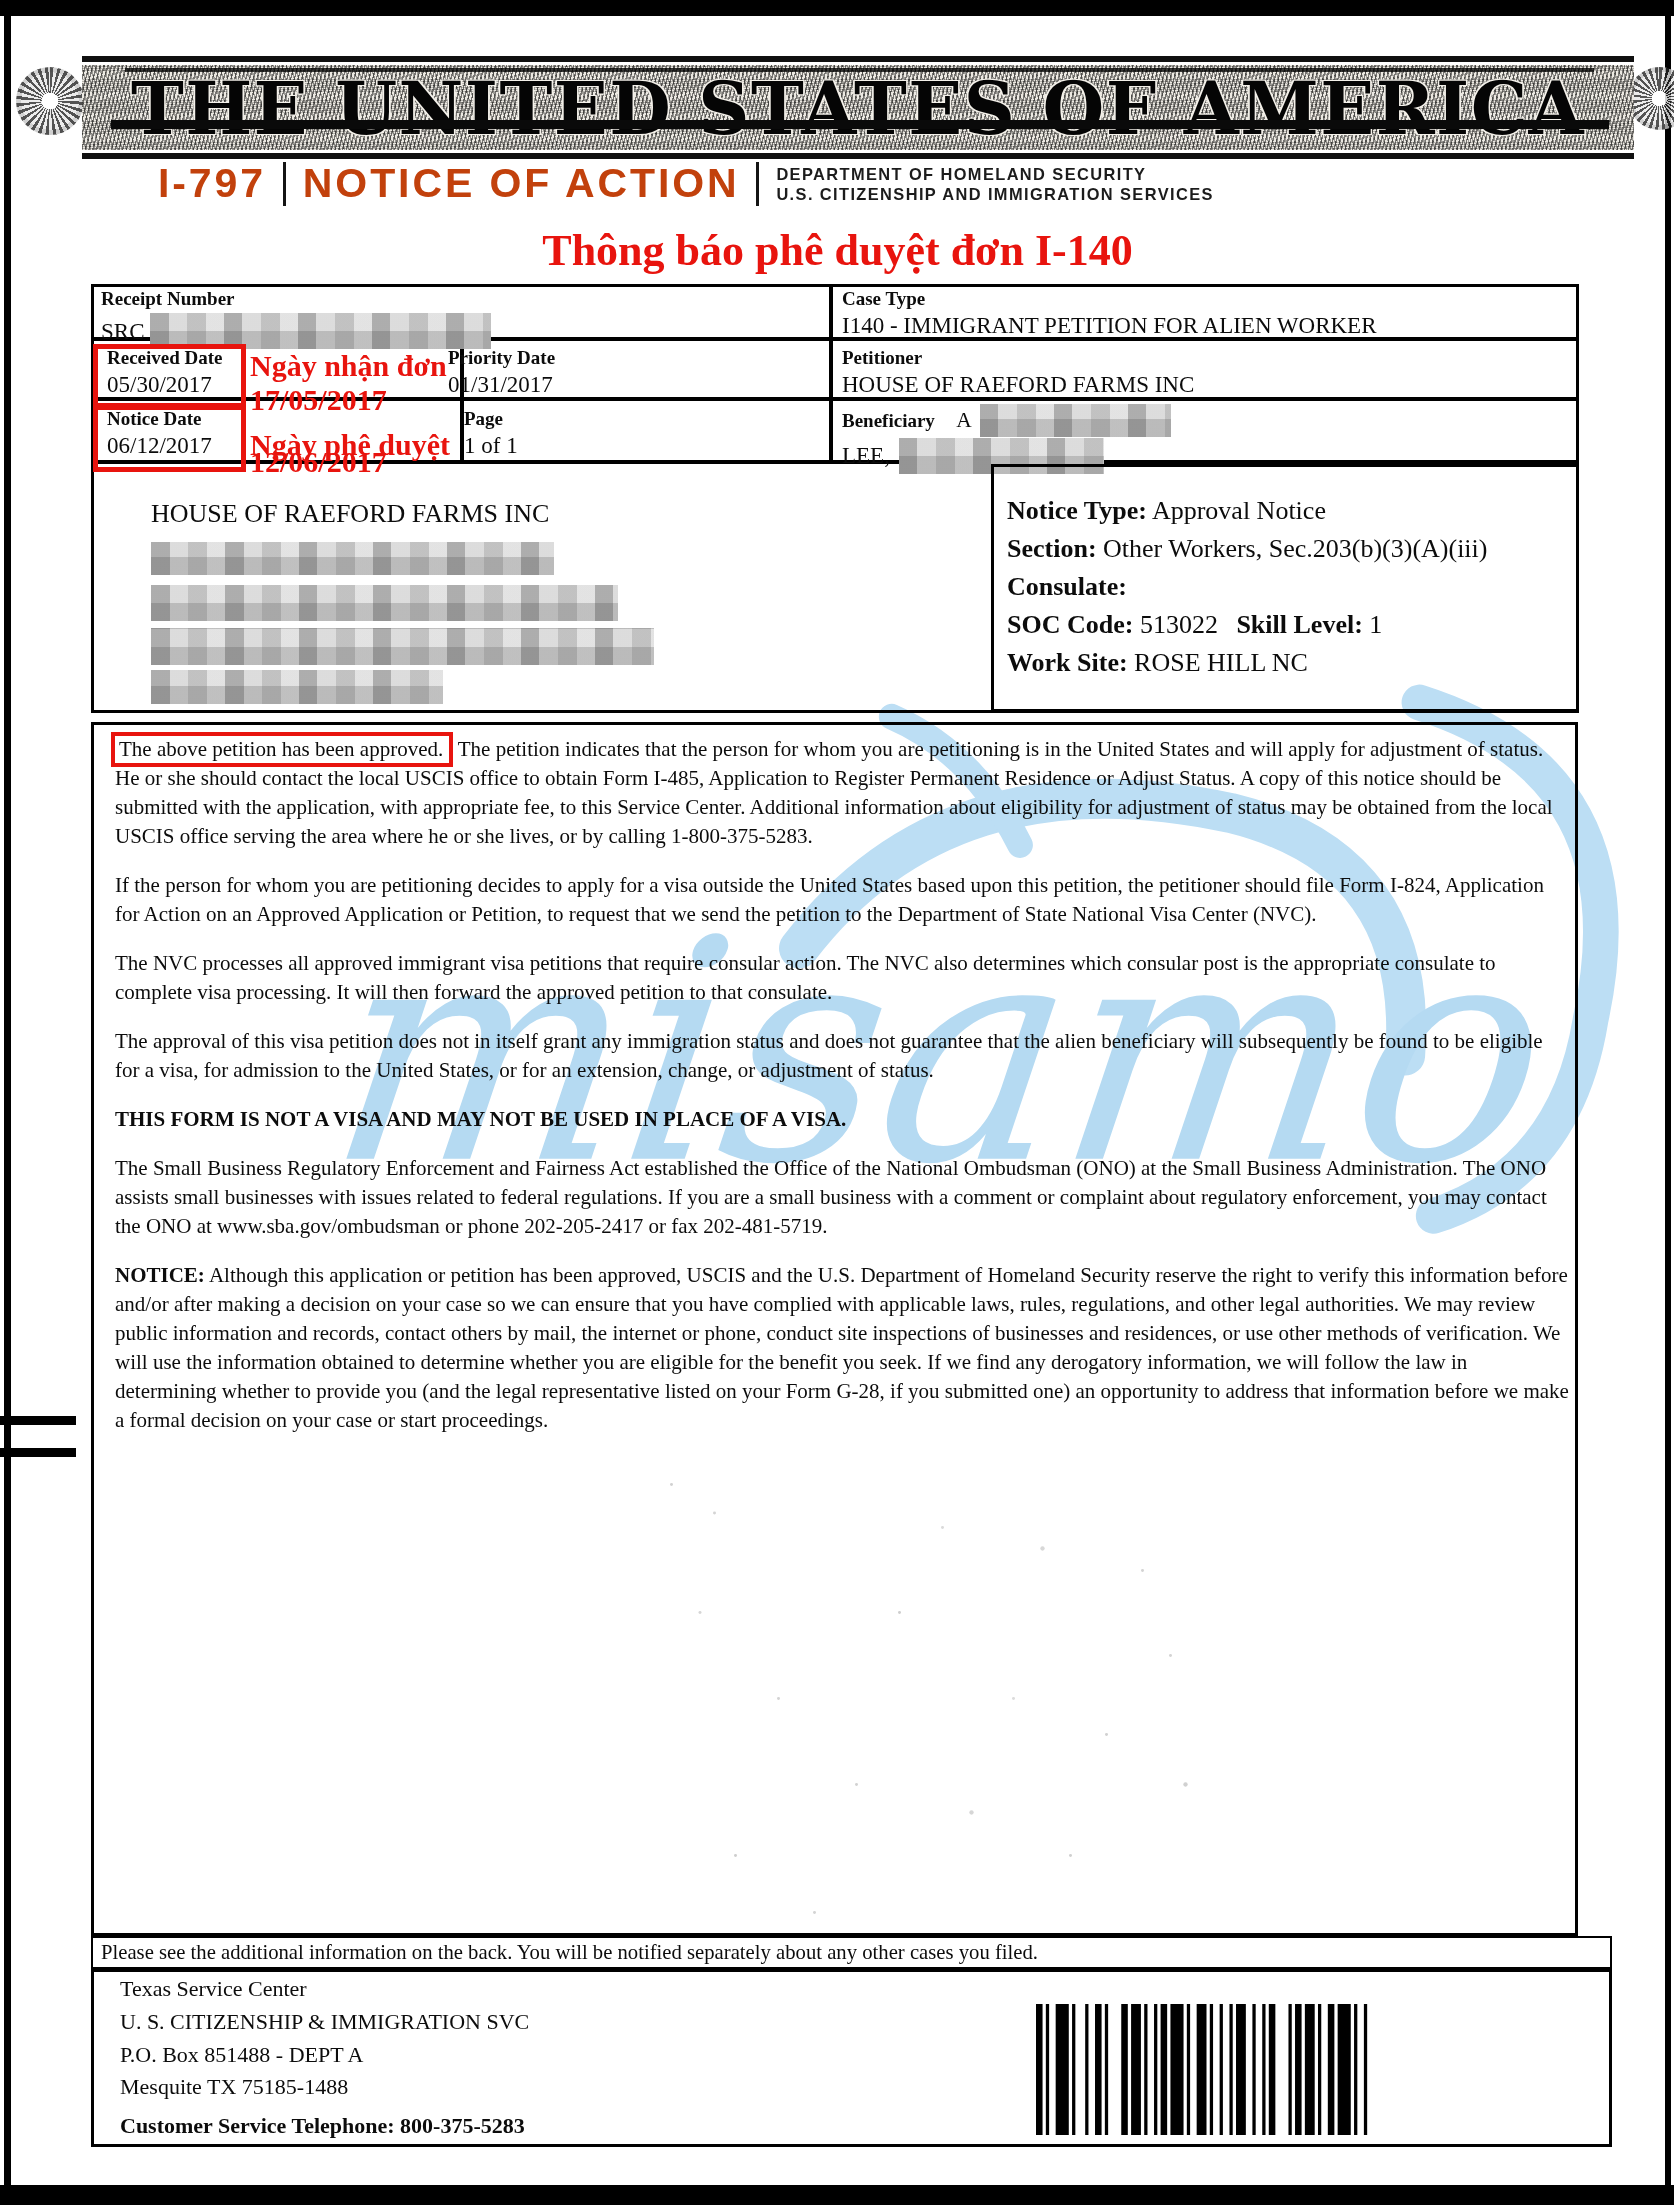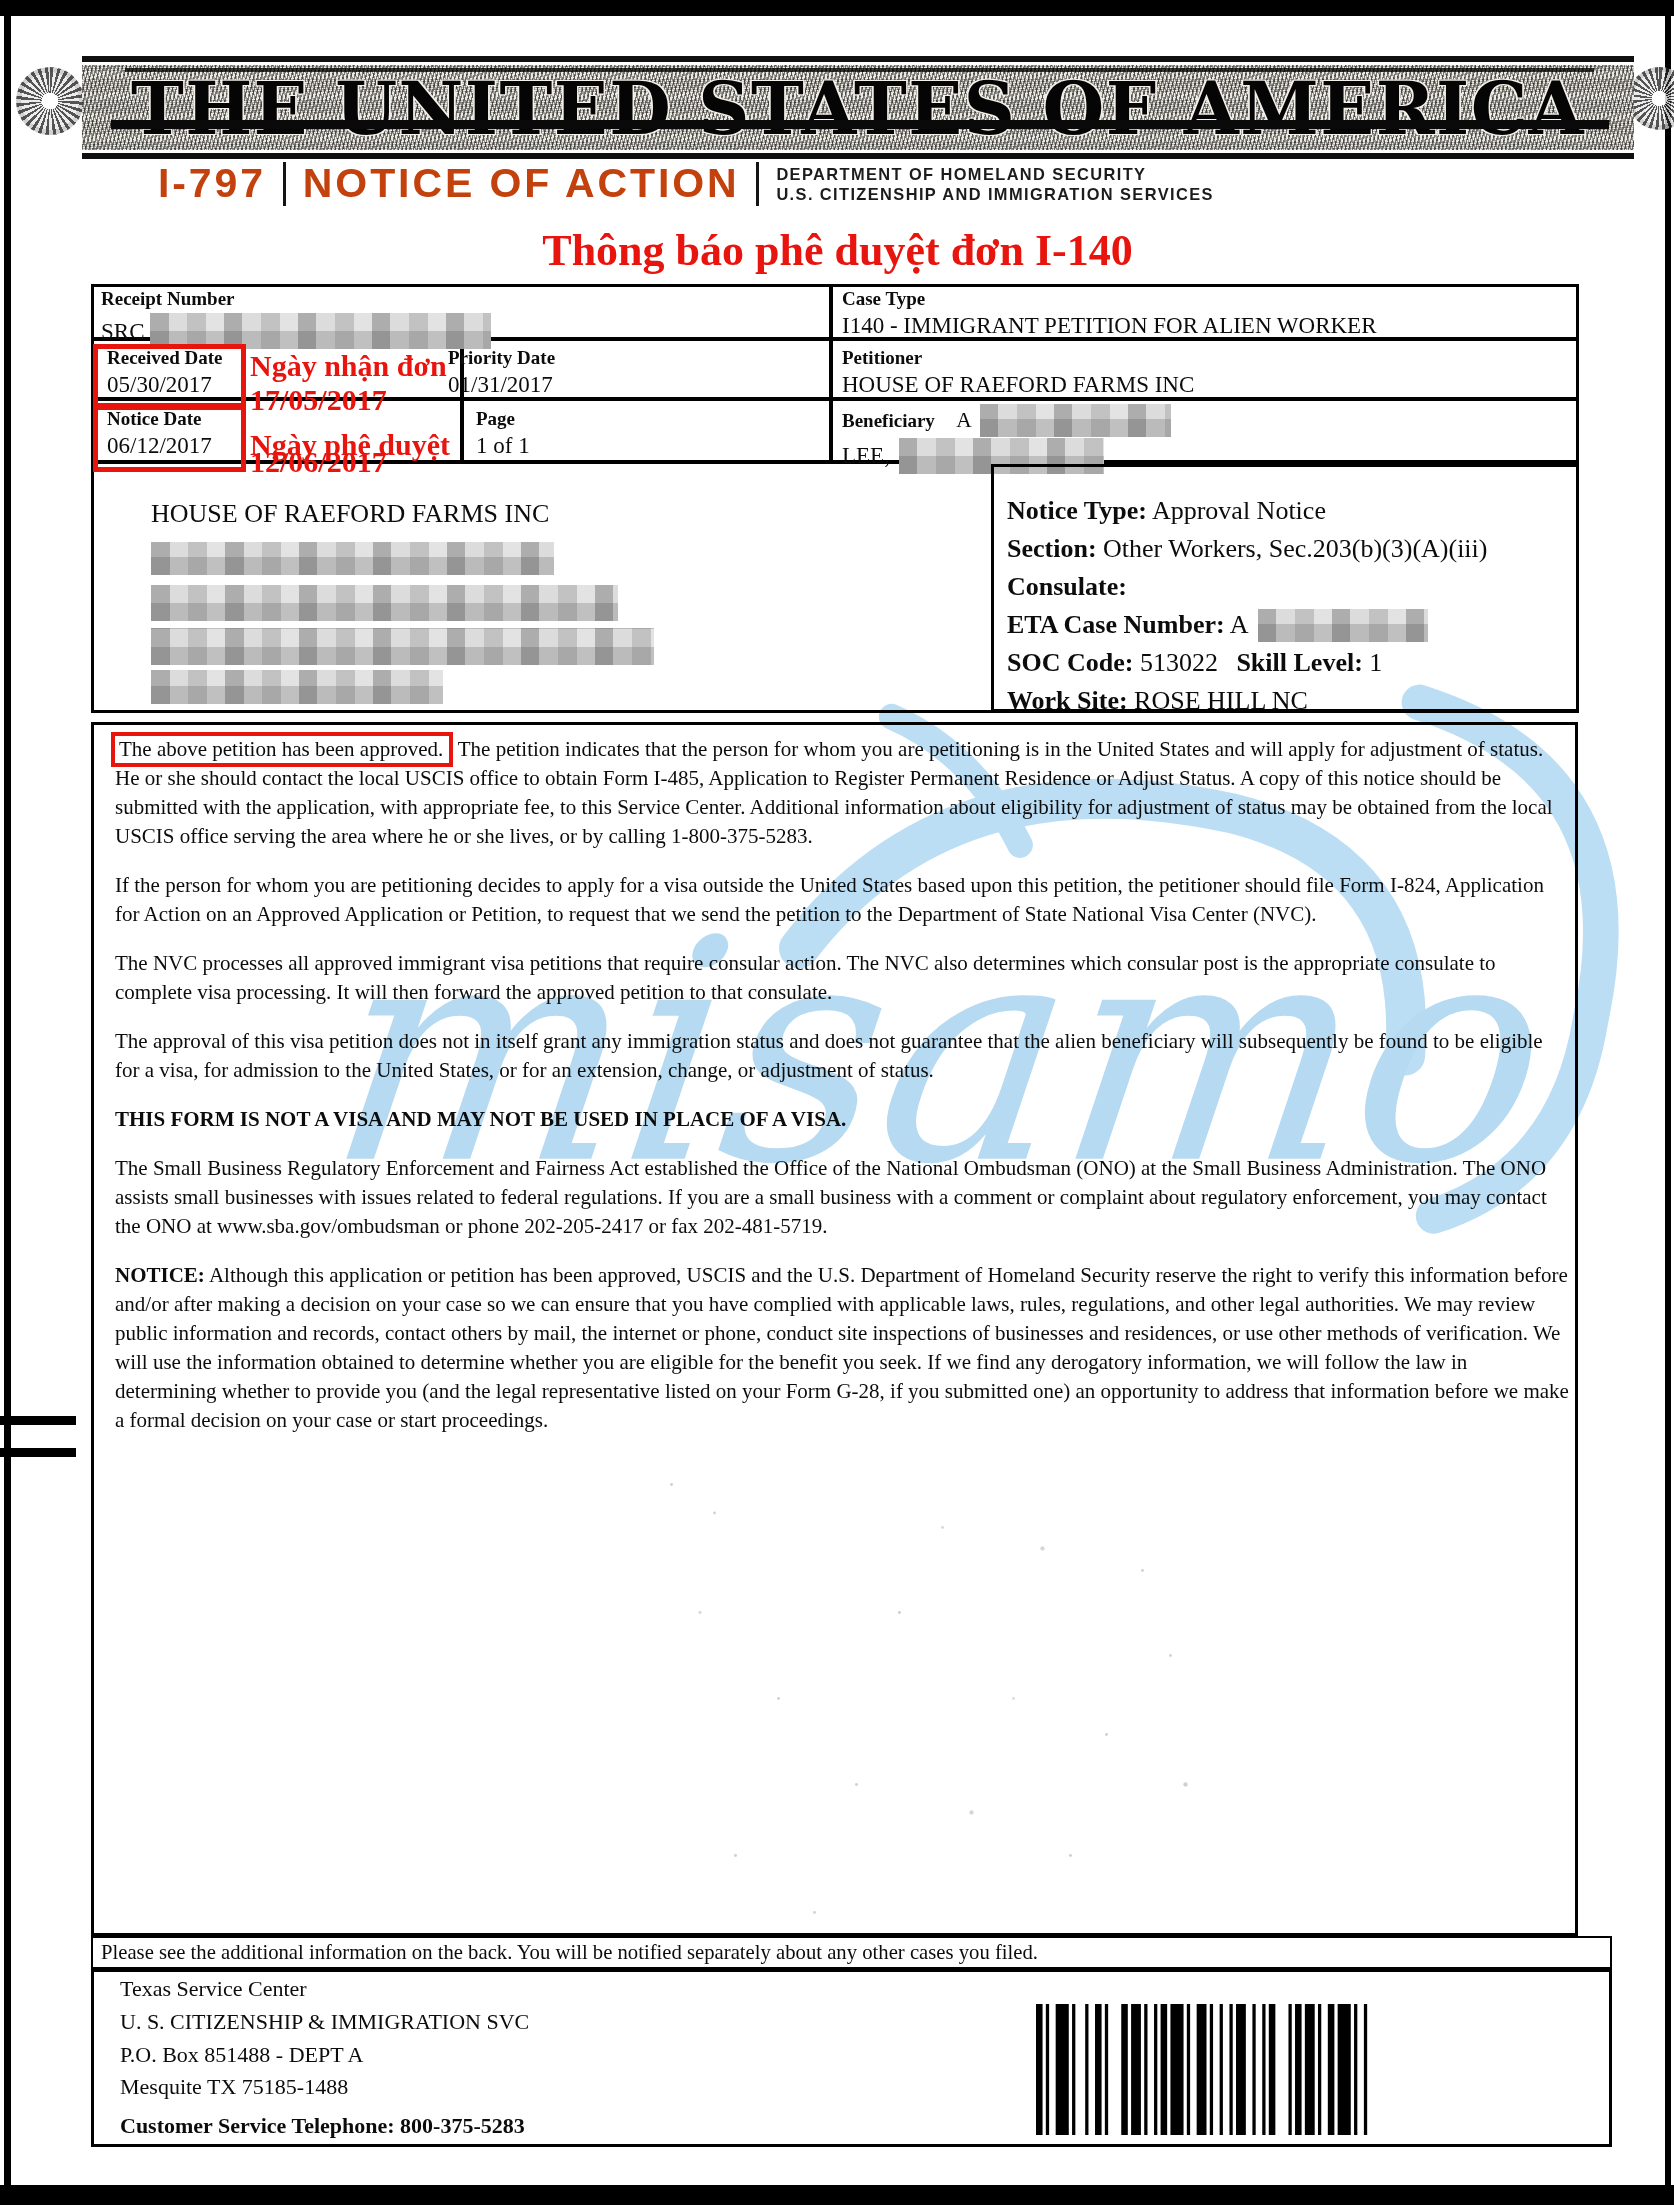--- a/index.html
+++ b/index.html
@@ -127,21 +127,21 @@
   <div class="val">01/31/2017</div>
 </div>
 <div class="abs" style="left:842px;top:347px;">
   <div class="lbl">Petitioner</div>
   <div class="val">HOUSE OF RAEFORD FARMS INC</div>
 </div>
 <div class="abs" style="left:107px;top:408px;">
   <div class="lbl">Notice Date</div>
   <div class="val">06/12/2017</div>
 </div>
-<div class="abs" style="left:476px;top:408px;">
+<div class="abs" style="left:464px;top:408px;">
   <div class="lbl">Page</div>
   <div class="val">1 of 1</div>
 </div>
 <div class="abs" style="left:842px;top:404px;">
   <div><span class="lbl">Beneficiary</span><span class="lbl" style="font-weight:normal;font-size:21.4px;margin-left:21.4px;">A</span><span class="pix" style="width:191px;height:33px;margin-left:8.6px;vertical-align:-10px;"></span></div>
   <div style="margin-top:1.4px;"><span style="font-size:23px;">LEE,</span><span class="pix" style="width:205px;height:36px;margin-left:8.6px;vertical-align:-11.4px;"></span></div>
 </div>
 
 <div class="abs redbox" style="left:93px;top:344px;width:143px;height:54px;"></div>
 <div class="abs redbox" style="left:93px;top:405px;width:143px;height:57px;"></div>
@@ -154,21 +154,20 @@
 <div class="abs pix" style="left:151px;top:542px;width:403px;height:33px;"></div>
 <div class="abs pix" style="left:151px;top:585px;width:467px;height:36px;"></div>
 <div class="abs pix" style="left:151px;top:628px;width:503px;height:37px;"></div>
 <div class="abs pix" style="left:151px;top:670px;width:292px;height:34px;"></div>
 
 <div class="abs bx" style="left:991px;top:464px;width:588px;height:248px;"></div>
 <div class="abs ndet">
   <div><b>Notice Type:</b> <span>Approval Notice</span></div>
   <div><b>Section:</b> <span>Other Workers, Sec.203(b)(3)(A)(iii)</span></div>
   <div><b>Consulate:</b></div>
-  <div><b>ETA Case Number:</b> <span>A</span><span class="pix" style="width:170px;height:33px;margin-left:10px;vertical-align:-8.6px;"></span></div>
   <div><b>SOC Code:</b> <span>513022</span><b style="margin-left:18.5px;">Skill Level:</b> <span>1</span></div>
   <div><b>Work Site:</b> <span>ROSE HILL NC</span></div>
 </div>
 
 <div class="abs bx" style="left:91px;top:722px;width:1487px;height:1214px;"></div>
 <div class="abs bodytext">
   <p><span class="redline">The above petition has been approved.</span><span> The petition indicates that the person for whom you are petitioning is in the United States and will apply for adjustment of status. He or she should contact the local USCIS office to obtain Form I-485, Application to Register Permanent Residence or Adjust Status. A copy of this notice should be submitted with the application, with appropriate fee, to this Service Center. Additional information about eligibility for adjustment of status may be obtained from the local USCIS office serving the area where he or she lives, or by calling 1-800-375-5283.</span></p>
   <p>If the person for whom you are petitioning decides to apply for a visa outside the United States based upon this petition, the petitioner should file Form I-824, Application for Action on an Approved Application or Petition, to request that we send the petition to the Department of State National Visa Center (NVC).</p>
   <p>The NVC processes all approved immigrant visa petitions that require consular action. The NVC also determines which consular post is the appropriate consulate to complete visa processing. It will then forward the approved petition to that consulate.</p>
   <p>The approval of this visa petition does not in itself grant any immigration status and does not guarantee that the alien beneficiary will subsequently be found to be eligible for a visa, for admission to the United States, or for an extension, change, or adjustment of status.</p>

